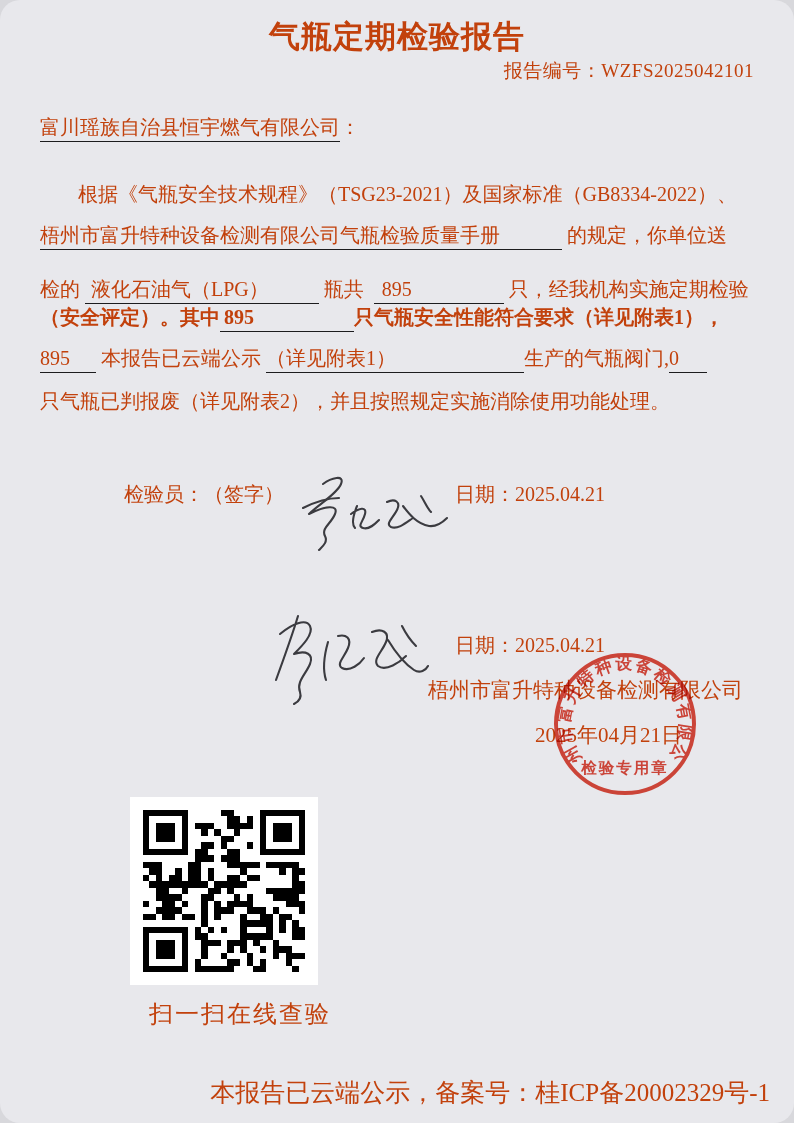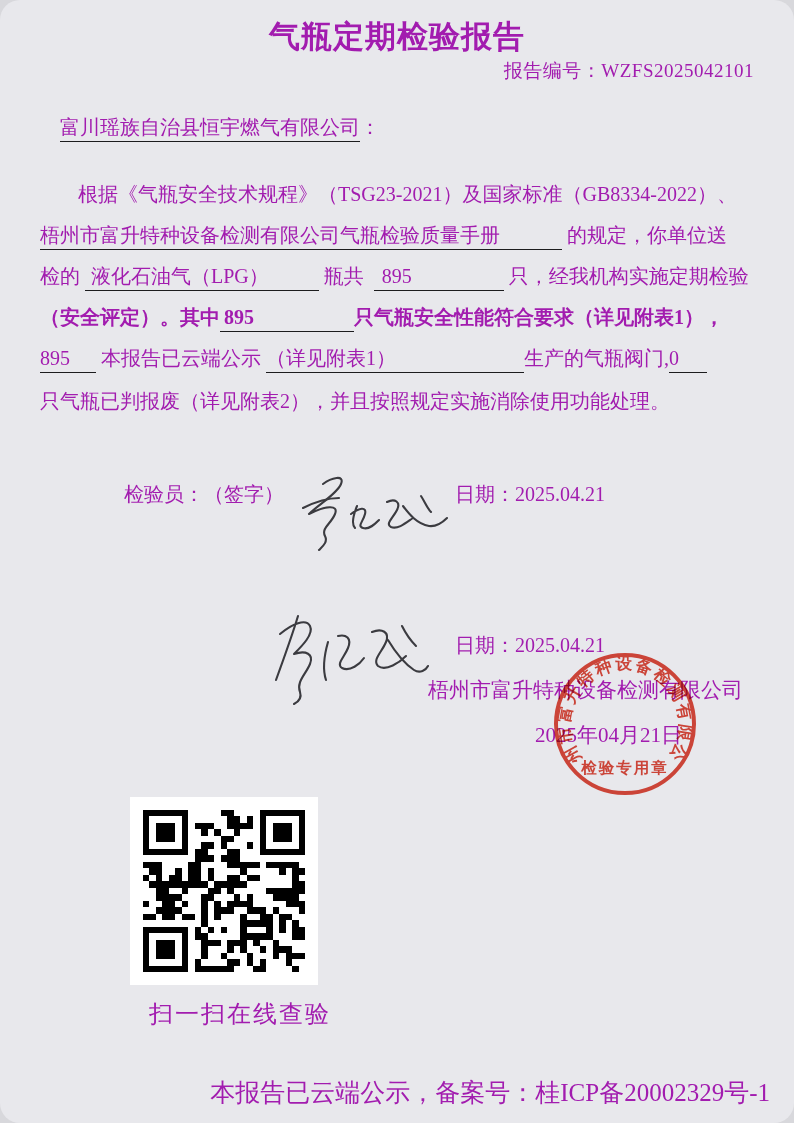--- a/index.html
+++ b/index.html
@@ -5,34 +5,34 @@
   html,body{margin:0;padding:0;}
   body{
     background:#d8d8dc;
     font-family:"Liberation Serif","DejaVu Serif",serif;
   }
   .page{
     position:relative;
     width:794px;height:1123px;
     margin:0 auto;
     background:#e8e8ec;
-    color:#a21caf;
+    color:#c2410c;
     overflow:hidden;
     border-radius:20px;
   }
   .abs{position:absolute;}
   .doc-title{
     width:794px;text-align:center;top:16px;left:0;
     font-size:31px;font-weight:bold;letter-spacing:1px;
   }
   .report-no{
     top:58px;right:40px;font-size:19px;letter-spacing:0.5px;
   }
   .recipient{
-    top:114px;left:40px;font-size:20px;margin-left:20px;
+    top:114px;left:40px;font-size:20px;
   }
   .u{
     border-bottom:1.6px solid #1c1c1e;
     padding-bottom:2px;
     display:inline-block;
     line-height:1.15;
   }
   .body-line{
     left:40px;width:726px;font-size:20px;white-space:nowrap;
   }
@@ -64,21 +64,21 @@
   <div class="abs doc-title">气瓶定期检验报告</div>
 
   <div class="abs report-no"><span>报告编号：</span><span>WZFS2025042101</span></div>
 
   <div class="abs recipient"><span class="u">富川瑶族自治县恒宇燃气有限公司</span><span>：</span></div>
 
   <div class="abs body-line indent" style="top:181px;">根据《气瓶安全技术规程》（TSG23-2021）及国家标准（GB8334-2022）、</div>
 
   <div class="abs body-line" style="top:222px;"><span class="u" style="padding-right:62px;">梧州市富升特种设备检测有限公司气瓶检验质量手册</span> <span>的规定，你单位送</span></div>
 
-  <div class="abs body-line" style="top:263px;"><span>检的</span> <span class="u" style="padding-left:6px;padding-right:50px;">液化石油气（LPG）</span> <span>瓶共</span>&nbsp; <span class="u" style="padding-left:8px;padding-right:92px;">895</span> <span>只，经我机构实施定期检验</span></div>
+  <div class="abs body-line" style="top:276px;"><span>检的</span> <span class="u" style="padding-left:6px;padding-right:50px;">液化石油气（LPG）</span> <span>瓶共</span>&nbsp; <span class="u" style="padding-left:8px;padding-right:92px;">895</span> <span>只，经我机构实施定期检验</span></div>
 
   <div class="abs body-line" style="top:304px;font-weight:bold;"><span>（安全评定）。其中</span><span class="u" style="padding-left:4px;padding-right:100px;">895</span><span>只气瓶安全性能符合要求（详见附表1），</span></div>
 
   <div class="abs body-line" style="top:345px;"><span class="u" style="padding-right:26px;">895</span> <span>本报告已云端公示</span> <span class="u" style="padding-right:128px;">（详见附表1）</span><span>生产的气瓶阀门,</span><span class="u" style="padding-right:28px;">0</span></div>
 
   <div class="abs body-line" style="top:388px;">只气瓶已判报废（详见附表2），并且按照规定实施消除使用功能处理。</div>
 
   <div class="abs sig-label" style="top:481px;left:124px;">检验员：（签字）</div>
   <svg class="abs sig-svg" style="top:462px;left:295px;" width="160" height="92" viewBox="0 0 160 92">
     <path d="M28,22 C36,16 50,12 46,22 C42,32 24,42 14,52 C30,44 44,42 40,52 C36,62 26,66 30,74 C33,80 28,84 24,88"></path>

